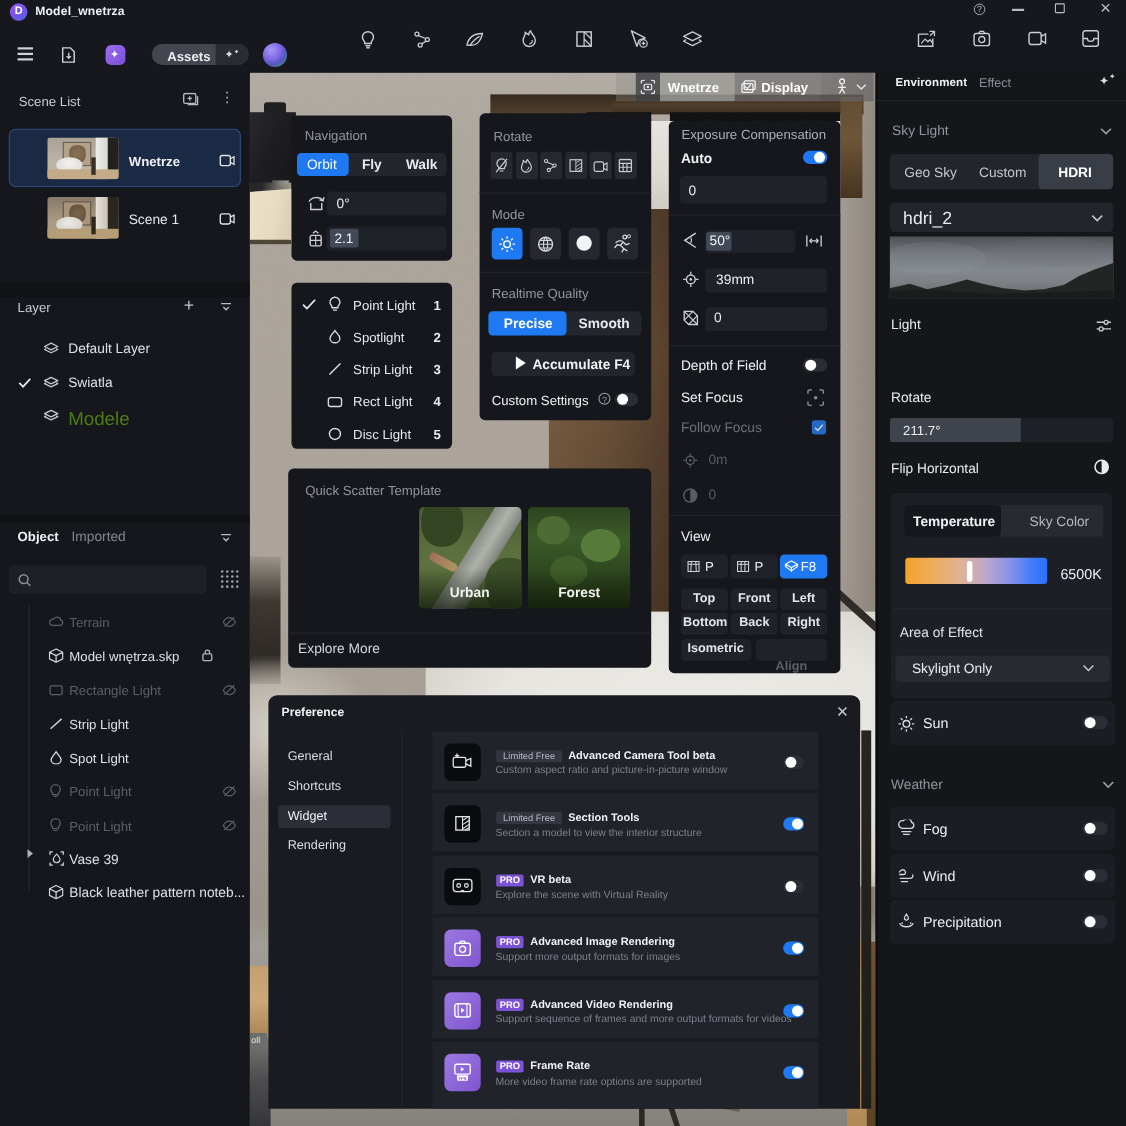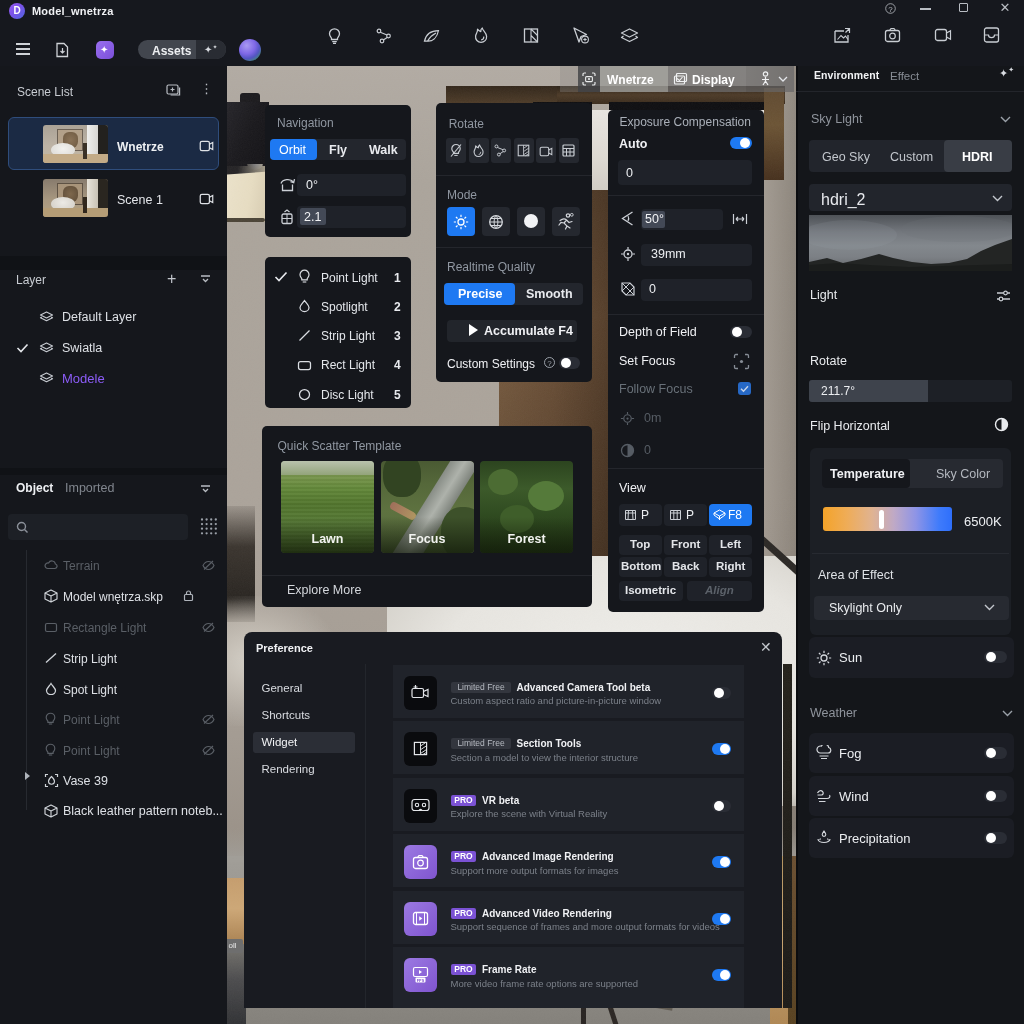--- a/index.html
+++ b/index.html
@@ -248,21 +248,21 @@
     </svg>
   <svg class="abs" style="left:39px; top:276px;" width="15" height="13" viewBox="0 0 15 13">
       <path d="M7.5 1 L13.5 4 L7.5 7 L1.5 4 z" fill="none" stroke="#c5c9cf" stroke-width="1.2" stroke-linejoin="round"></path>
       <path d="M2.8 6 L1.5 6.7 L7.5 9.7 L13.5 6.7 L12.2 6" fill="none" stroke="#c5c9cf" stroke-width="1.2" stroke-linejoin="round"></path>
     </svg>
   <div class="abs" style="left:62px; top:275px; color:#dde0e5; font-size:12.5px;">Swiatla</div>
   <svg class="abs" style="left:39px; top:306px;" width="15" height="13" viewBox="0 0 15 13">
       <path d="M7.5 1 L13.5 4 L7.5 7 L1.5 4 z" fill="none" stroke="#c5c9cf" stroke-width="1.2" stroke-linejoin="round"></path>
       <path d="M2.8 6 L1.5 6.7 L7.5 9.7 L13.5 6.7 L12.2 6" fill="none" stroke="#c5c9cf" stroke-width="1.2" stroke-linejoin="round"></path>
     </svg>
-  <div class="abs" style="left:62px; top:305px; color:#8b5cf6; font-size:13px;">Modele</div>
+  <div class="abs" style="left:62px; top:305px; color:#4d7c0f; font-size:17px;">Modele</div>
 
   <div class="abs" style="left:16px; top:415px; color:#eef0f3; font-size:12px; font-weight:bold;">Object</div>
   <div class="abs" style="left:65px; top:415px; color:#81868e; font-size:12.5px;">Imported</div>
   <svg class="abs" style="left:200px; top:418px;" width="11" height="10" viewBox="0 0 11 10">
       <path d="M1 2 h9 M3 5 l2.5 2.5 L8 5" fill="none" stroke="#b9bdc3" stroke-width="1.3"></path>
     </svg>
 
   <div class="abs" style="left:8px; top:448px; width:180px; height:26px; background:#1d2026; border-radius:4px;"></div>
   <svg class="abs" style="left:16px; top:455px;" width="13" height="13" viewBox="0 0 13 13">
       <circle cx="5.5" cy="5.5" r="4" fill="none" stroke="#8b9099" stroke-width="1.4"></circle>
@@ -692,49 +692,43 @@
   <div class="abs" style="left:112px; top:428px; color:#e3e5e9; font-size:11.5px; font-weight:bold;">Left</div>
   <div class="abs field" style="left:11px; top:447px; width:43px; height:20px;"></div>
   <div class="abs" style="left:13px; top:450px; color:#e3e5e9; font-size:11.5px; font-weight:bold;">Bottom</div>
   <div class="abs field" style="left:56px; top:447px; width:43px; height:20px;"></div>
   <div class="abs" style="left:64px; top:450px; color:#e3e5e9; font-size:11.5px; font-weight:bold;">Back</div>
   <div class="abs field" style="left:101px; top:447px; width:43px; height:20px;"></div>
   <div class="abs" style="left:108px; top:450px; color:#e3e5e9; font-size:11.5px; font-weight:bold;">Right</div>
   <div class="abs field" style="left:11px; top:471px; width:64px; height:20px;"></div>
   <div class="abs" style="left:17px; top:474px; color:#e3e5e9; font-size:11.5px; font-weight:bold;">Isometric</div>
   <div class="abs field" style="left:79px; top:471px; width:65px; height:20px;"></div>
-  <div class="abs" style="left:97px; top:474px; color:#5b6169; font-size:11.5px; font-weight:bold;font-style:italic;">Align</div>
+  <div class="abs" style="left:97px; top:490px; color:#5b6169; font-size:11.5px; font-weight:bold;">Align</div>
 </div>
 <div class="panel" id="scatter-panel" style="left:262px; top:426px; width:330px; height:181px;">
   <div class="abs ptitle" style="left:15.5px; top:12.5px; font-size:12px;">Quick Scatter Template</div>
-  <div class="abs" style="left:19px; top:35px; width:93px; height:92px; border-radius:4px; overflow:hidden;">
-    <div class="abs" style="left:0;top:0;width:100%;height:100%;background:repeating-linear-gradient(180deg, rgba(255,255,255,.03) 0 2px, rgba(0,0,0,.04) 2px 4px), linear-gradient(180deg,#93a37f 0%,#7c9850 14%,#63883a 30%,#52752e 48%,#587b37 68%,#4a6a2a 100%);"></div>
-    <div class="abs" style="left:0;top:0;width:100%;height:14px;background:linear-gradient(180deg,#b9c2ad,#93a47b);"></div>
-    <div class="abs" style="left:0;top:56px;width:100%;height:36px;background:linear-gradient(180deg,rgba(20,30,10,0),rgba(16,24,8,.72));"></div>
-    <div class="abs" style="left:0;top:71px;width:93px;text-align:center;color:#f2f3f0;font-size:12.5px;font-weight:bold;">Lawn</div>
-  </div>
   <div class="abs" style="left:118.5px; top:35px; width:93px; height:92px; border-radius:4px; overflow:hidden;">
     <div class="abs" style="left:0;top:0;width:100%;height:100%;background:linear-gradient(180deg,#4a5a33 0%,#55683a 25%,#5e7240 55%,#52643a 100%);"></div>
     <div class="abs" style="left:40px;top:-12px;width:26px;height:125px;background:linear-gradient(90deg,#878c85,#aeb2ab 50%,#7e837c); transform:rotate(32deg);"></div>
     <div class="abs" style="left:2px;top:-8px;width:38px;height:44px;background:#324422;border-radius:45%;"></div>
     <div class="abs" style="left:60px;top:46px;width:44px;height:52px;background:#3d512a;border-radius:45%;"></div>
     <div class="abs" style="left:8px;top:46px;width:28px;height:8px;background:linear-gradient(90deg,rgba(176,110,98,.8),rgba(196,160,106,.8));border-radius:4px; transform:rotate(28deg);"></div>
     <div class="abs" style="left:0;top:56px;width:100%;height:36px;background:linear-gradient(180deg,rgba(20,30,10,0),rgba(16,24,8,.72));"></div>
-    <div class="abs" style="left:0;top:71px;width:93px;text-align:center;color:#f2f3f0;font-size:12.5px;font-weight:bold;">Focus</div>
+    <div class="abs" style="left:0;top:71px;width:93px;text-align:center;color:#f2f3f0;font-size:12.5px;font-weight:bold;">Urban</div>
   </div>
   <div class="abs" style="left:218px; top:35px; width:93px; height:92px; border-radius:4px; overflow:hidden;">
     <div class="abs" style="left:0;top:0;width:100%;height:100%;background:linear-gradient(180deg,#2c441f 0%,#3c5a2a 30%,#2f4a20 60%,#243a17 100%);"></div>
     <div class="abs" style="left:8px;top:8px;width:30px;height:26px;background:#4c6c33;border-radius:50%;"></div>
     <div class="abs" style="left:48px;top:20px;width:36px;height:30px;background:#557a3a;border-radius:50%;"></div>
     <div class="abs" style="left:20px;top:44px;width:34px;height:28px;background:#3f5e2a;border-radius:50%;"></div>
     <div class="abs" style="left:0;top:56px;width:100%;height:36px;background:linear-gradient(180deg,rgba(20,30,10,0),rgba(16,24,8,.72));"></div>
     <div class="abs" style="left:0;top:71px;width:93px;text-align:center;color:#f2f3f0;font-size:12.5px;font-weight:bold;">Forest</div>
   </div>
   <div class="abs" style="left:0; top:148.5px; width:330px; height:1px; background:#24262c;"></div>
-  <div class="abs" style="left:25px; top:157px; color:#d4d7dc; font-size:12.5px;">Explore More</div>
+  <div class="abs" style="left:9px; top:157px; color:#d4d7dc; font-size:12.5px;">Explore More</div>
 </div>
 <div class="panel" id="pref-panel" style="left:244px; top:632px; width:538px; height:376px; background:#191b21; border-radius:8px 8px 0 0; overflow:hidden;">
   <div class="abs" style="left:12px; top:10px; color:#f0f1f4; font-size:11px; font-weight:bold;">Preference</div>
   <div class="abs" style="left:516px; top:7px; color:#c3c7cd; font-size:14px;">✕</div>
   <div class="abs" style="left:121px; top:32px; width:1px; height:344px; background:#23262c;"></div>
   <div class="abs" style="left:17.5px; top:50px; color:#d9dce1; font-size:11.5px;">General</div>
   <div class="abs" style="left:17.5px; top:77px; color:#d9dce1; font-size:11.5px;">Shortcuts</div>
   <div class="abs" style="left:9px; top:100px; width:102px; height:21px; background:#2b2e36; border-radius:3px;"></div>
   <div class="abs" style="left:17.5px; top:104px; color:#f2f3f5; font-size:11.5px;">Widget</div>
   <div class="abs" style="left:17.5px; top:131px; color:#d9dce1; font-size:11.5px;">Rendering</div>

